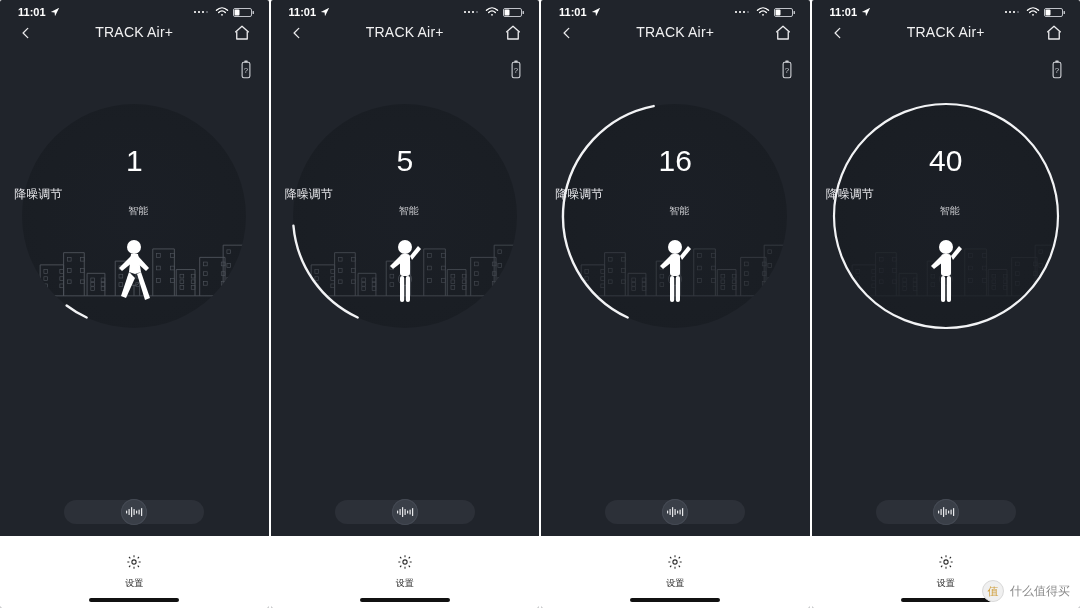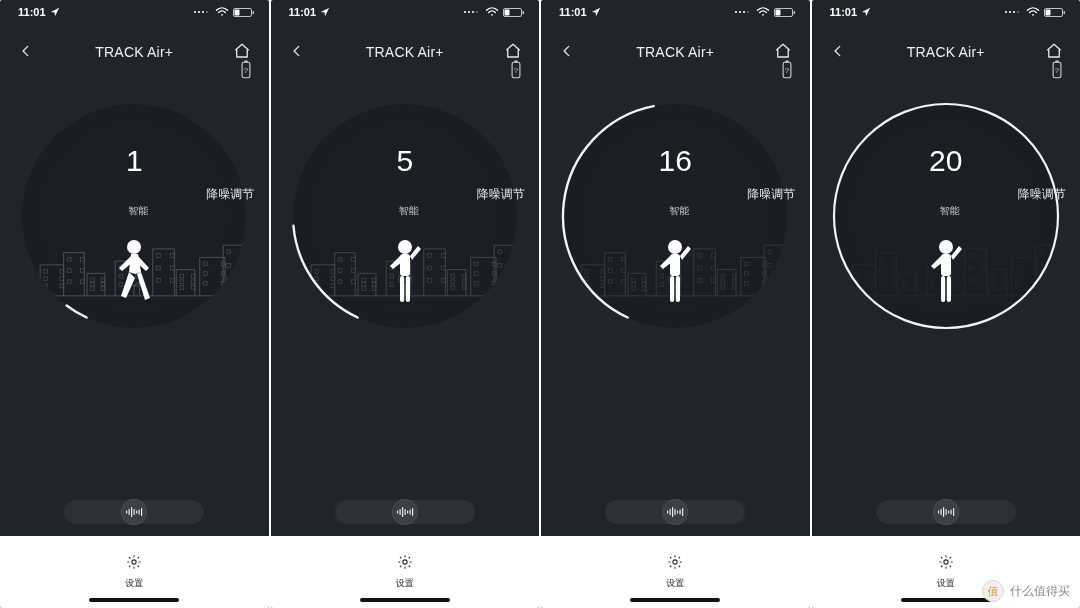--- a/index.html
+++ b/index.html
@@ -25,21 +25,21 @@
     font-size: 11px;
     font-weight: 600;
   }
   .status-left { display: flex; align-items: center; gap: 4px; }
   .status-right { display: flex; align-items: center; gap: 4px; }
   .icon-svg { display: block; }
   
   .app-header {
     height: 36px;
     display: flex;
-    align-items: flex-end;
+    align-items: flex-start;
     justify-content: space-between;
     padding: 0 16px;
     color: #e6e6e8;
   }
   .app-title { font-size: 14px; font-weight: 400; letter-spacing: .2px; color: #f1f1f2; }
   .hdr-icon { width: 20px; display: flex; align-items: center; justify-content: center; }
   
   .battery-row { height: 24px; display: flex; justify-content: flex-end; padding-right: 16px; }
   
   .main {
@@ -59,21 +59,21 @@
   }
   .city {
     position: absolute;
     left: -10px; right: -10px; bottom: 22px; height: 86px;
     opacity: var(--city-op, .35);
   }
   .level {
     position: absolute; top: 48px; left: 0; right: 0;
     text-align: center; color: #fff; font-size: 30px; font-weight: 300;
   }
-  .label1 { position: absolute; top: 90px; left:16px; right:0; text-align:right; color:#eaeaee; font-size:12px; }
+  .label1 { position: absolute; top: 90px; left:0; right:0; text-align:left; color:#eaeaee; font-size:12px; }
   .label2 { position: absolute; top: 108px; left:8px; right:0; text-align:center; color:#c7c8cc; font-size:10px; }
   .person {
     position: absolute; left: 50%; transform: translateX(-50%);
     bottom: 28px; width: 46px; height: 70px;
   }
   
   .pill {
     width: 140px; height: 24px; border-radius: 12px;
     background: #2c3038;
     margin: 0 auto 12px auto;
@@ -723,21 +723,21 @@
                 <rect x="245" y="60.33333333333333" width="4" height="4" fill="none" stroke="#9aa0aa" stroke-width="0.7"></rect>
                 <path d="M130 80 V68" fill="none" stroke="#9aa0aa" stroke-width="1"></path>
                 <circle cx="130" cy="62" r="7" fill="none" stroke="#9aa0aa" stroke-width="1"></circle>
                 <path d="M245 80 V68" fill="none" stroke="#9aa0aa" stroke-width="1"></path>
                 <circle cx="245" cy="62" r="7" fill="none" stroke="#9aa0aa" stroke-width="1"></circle>
               </svg></div>
           </div>
           <svg class="dial-svg" width="240" height="240" viewBox="0 0 240 240">
             <circle cx="120" cy="120" r="112" fill="none" stroke="#f2f3f5" stroke-width="2.2"></circle>
           </svg>
-          <div class="level">20</div>
+          <div class="level">40</div>
           <div class="label1">降噪调节</div>
           <div class="label2">智能</div>
           <div class="person"><svg viewBox="0 0 46 70" width="46" height="70">
               <circle cx="23" cy="9" r="7" fill="#fff"></circle>
               <rect x="18" y="16" width="10" height="22" rx="3" fill="#fff"></rect>
               <rect x="18" y="38" width="4.2" height="26" rx="2" fill="#fff"></rect>
               <rect x="23.8" y="38" width="4.2" height="26" rx="2" fill="#fff"></rect>
               <path d="M18 18 L8 28 L11 31 L20 24 Z" fill="#fff"></path>
               <path d="M28 18 L36 8 L39 11 L30 22 Z" fill="#fff"></path>
             </svg></div>

